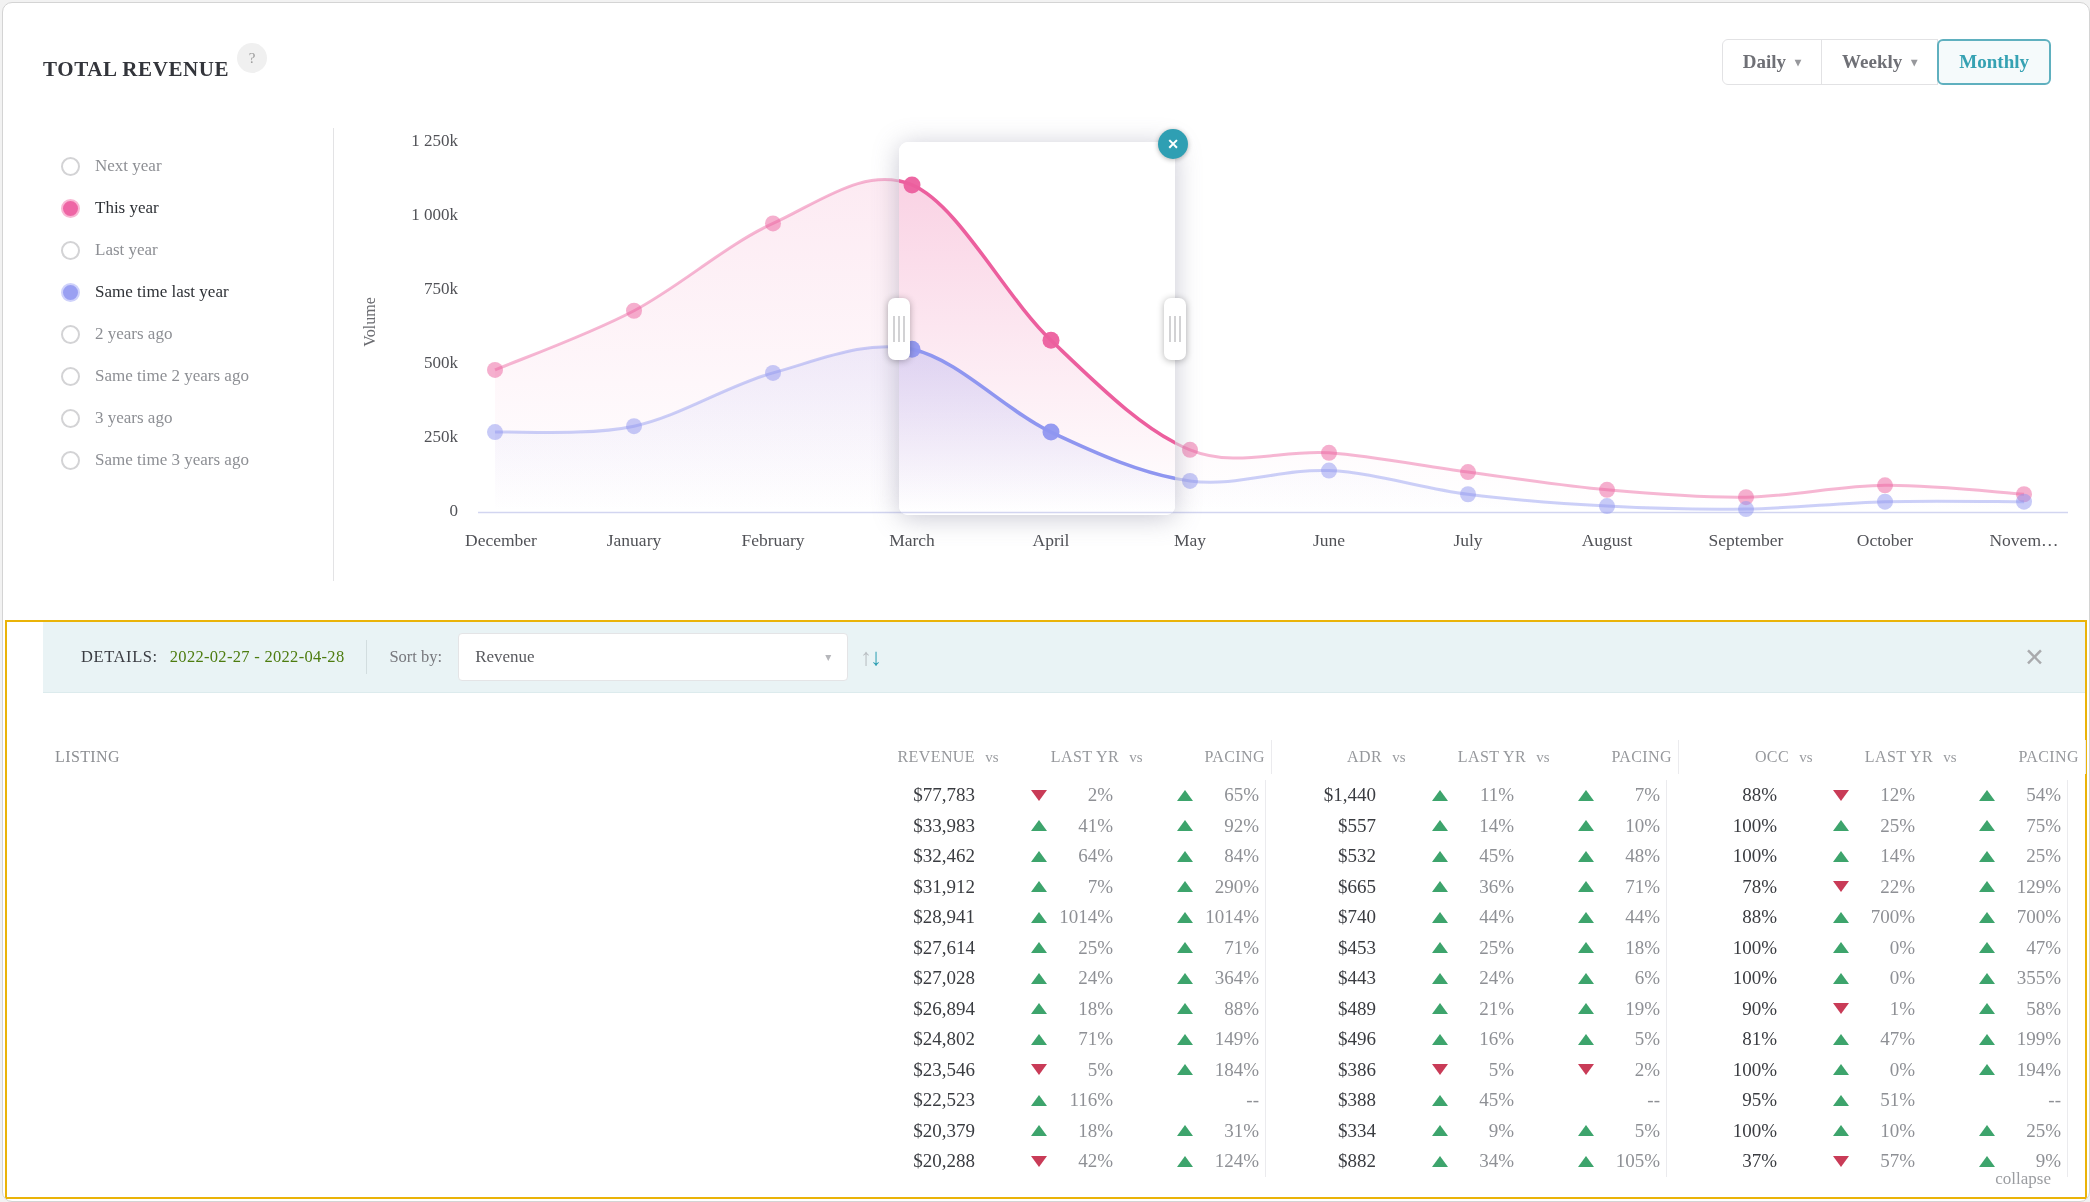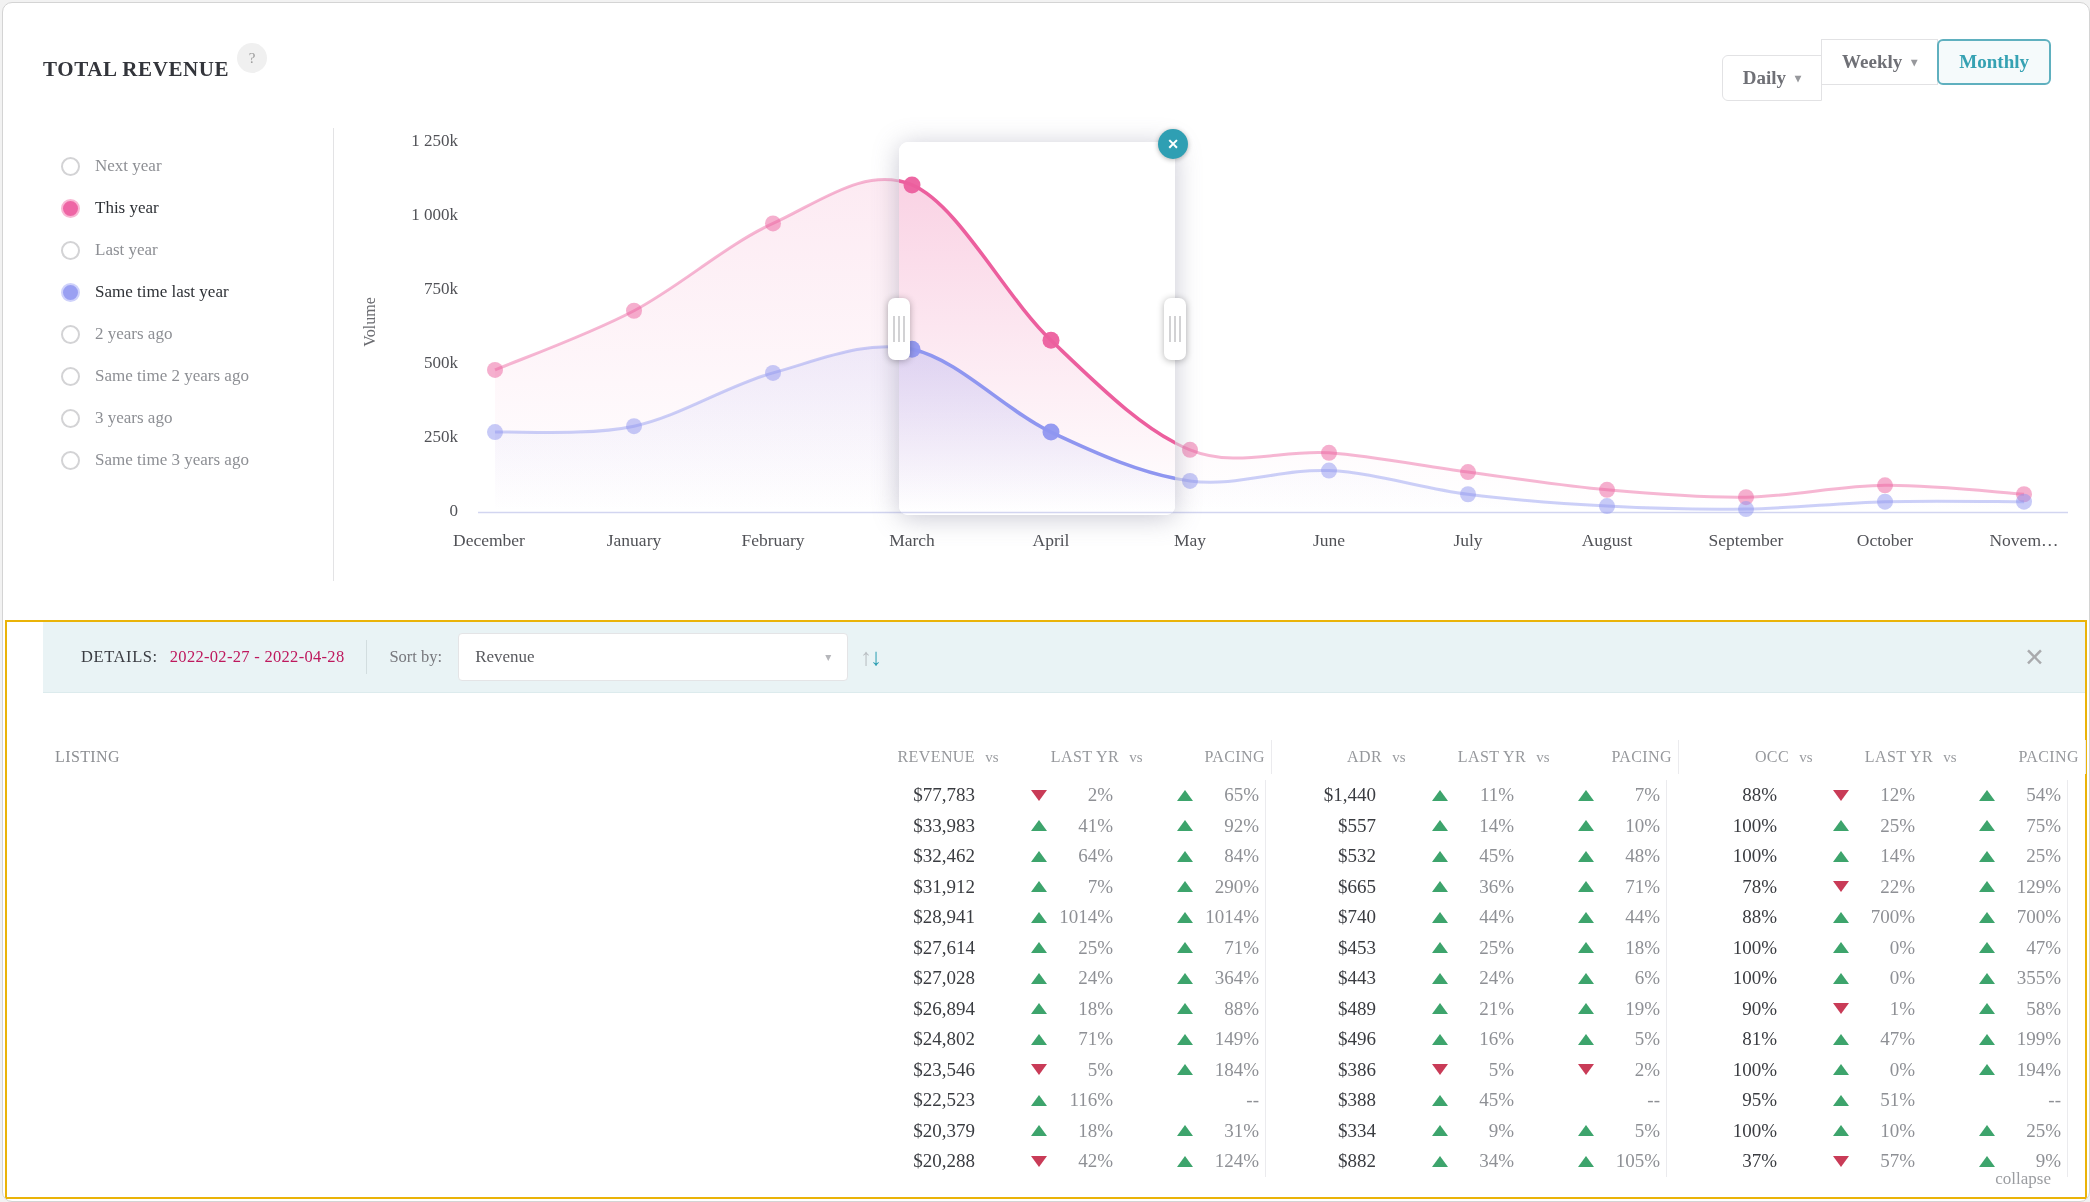--- a/index.html
+++ b/index.html
@@ -3,21 +3,21 @@
 <meta charset="utf-8">
 <style>
   html,body{margin:0;padding:0;background:#f2f2f2;font-family:"Liberation Sans",sans-serif;}
   .frame{position:relative;width:2086px;height:1198px;margin:2px;background:#fff;border:1px solid #d4d4d4;border-radius:10px;overflow:hidden;font-family:Liberation Serif, serif;}
 
   
   .page-title{position:absolute;left:40px;top:40px;font-size:21px;font-weight:700;letter-spacing:.6px;color:#33353b;}
   .help{position:absolute;left:234px;top:40px;width:30px;height:30px;border-radius:50%;background:#f0f0f0;color:#9b9b9b;font-size:15px;display:flex;align-items:center;justify-content:center;}
   .granularity{position:absolute;top:36px;right:38px;display:flex;}
   .gbtn{height:46px;padding:0 20px;background:#fff;border:1px solid #e2e2e4;margin-left:-1px;font-family:inherit;font-size:19px;font-weight:600;color:#6f7076;display:flex;align-items:center;gap:9px;cursor:pointer;}
-  .gbtn:first-child{border-radius:6px 0 0 6px;margin-top:16px;}
+  .gbtn:first-child{border-radius:6px 0 0 6px;}
   .gbtn:last-child{border-radius:0 6px 6px 0;}
   .gbtn .caret{font-size:12px;color:#97989c;}
   .gbtn.active{color:#36a2b3;border:2px solid #5fb0bf;background:#f5fafb;border-radius:6px;z-index:2;}
 
   .series-list{position:absolute;left:44px;top:128px;list-style:none;margin:14px;padding:0;}
   .series-list li{display:flex;align-items:center;gap:15px;height:42px;font-size:17px;color:#8d8f94;cursor:pointer;white-space:nowrap;}
   .series-list li.sel{color:#2e3136;}
   .sdot{width:15px;height:15px;border-radius:50%;border:2.5px solid #d3d3d5;background:#fff;flex:0 0 auto;}
   .vdiv{position:absolute;left:330px;top:125px;width:1px;height:453px;background:#e3e3e5;}
 
@@ -33,21 +33,21 @@
   .sel-close{position:absolute;top:-13px;right:-13px;width:30px;height:30px;border-radius:50%;background:#2f9fb3;color:#fff;border:none;font-size:14px;font-weight:700;display:flex;align-items:center;justify-content:center;box-shadow:0 1px 5px rgba(0,0,0,.3);cursor:pointer;font-family:inherit;}
   .handle{position:absolute;top:156px;width:22px;height:62px;background:#fff;border-radius:7px;box-shadow:0 1px 7px rgba(0,0,0,.3);display:flex;align-items:center;justify-content:center;gap:3px;cursor:ew-resize;}
   .handle i{display:block;width:2px;height:26px;background:#d2d2d4;}
   .handle.left{left:-11px;}
   .handle.right{right:-11px;}
 
   
   .details{position:absolute;left:2px;right:2px;top:617px;bottom:2px;background:#fff;border:2px solid #eab308;border-radius:0;padding-left:36px;}
   .dheader{height:70px;background:#e9f3f5;border-bottom:1px solid #dcebed;display:flex;align-items:center;padding:0 34px 0 38px;}
   .dlabel{font-size:16.5px;letter-spacing:.6px;color:#3a3c42;font-weight:500;}
-  .drange{font-size:16.5px;color:#be185d;font-weight:500;margin-left:12px;letter-spacing:.3px;}
+  .drange{font-size:16.5px;color:#4d7c0f;font-weight:500;margin-left:12px;letter-spacing:.3px;}
   .hdiv{width:1px;height:34px;background:#d2dddf;margin:0 22px;}
   .sortby{font-size:16.5px;color:#77787d;}
   .select{margin-left:16px;width:356px;height:46px;background:#fff;border:1px solid #e4e4e6;border-radius:4px;display:flex;align-items:center;justify-content:space-between;padding:0 16px;font-size:17px;color:#58595e;cursor:pointer;}
   .select .caret{font-size:12px;color:#b6b7bb;}
   .sort-arrows{display:flex;margin-left:12px;font-weight:700;}
   .arr-up{font-size:24px;color:#b9bec2;}
   .arr-down{font-size:24px;color:#2f9fb3;margin-left:-2px;}
   .dclose{margin-left:auto;font-size:25px;color:#a9aaad;cursor:pointer;background:none;border:none;font-family:inherit;line-height:1;}
 
   .tbl{position:absolute;left:38px;right:10px;top:118px;}
@@ -171,21 +171,21 @@
         </svg>
       <div id="yticks">
           <span class="ytick" style="left: 15px; top: 33px;">1 250k</span>
           <span class="ytick" style="left: 15px; top: 107px;">1 000k</span>
           <span class="ytick" style="left: 15px; top: 181px;">750k</span>
           <span class="ytick" style="left: 15px; top: 255px;">500k</span>
           <span class="ytick" style="left: 15px; top: 329px;">250k</span>
           <span class="ytick" style="left: 15px; top: 403px;">0</span>
         </div>
       <div id="xticks">
-          <span class="xtick" style="left: 136px;">December</span>
+          <span class="xtick" style="left: 148px;">December</span>
           <span class="xtick" style="left: 281px;">January</span>
           <span class="xtick" style="left: 420px;">February</span>
           <span class="xtick" style="left: 559px;">March</span>
           <span class="xtick" style="left: 698px;">April</span>
           <span class="xtick" style="left: 837px; text-align: center;">May</span>
           <span class="xtick" style="left: 976px;">June</span>
           <span class="xtick" style="left: 1115px;">July</span>
           <span class="xtick" style="left: 1254px;">August</span>
           <span class="xtick" style="left: 1393px;">September</span>
           <span class="xtick" style="left: 1532px;">October</span>

